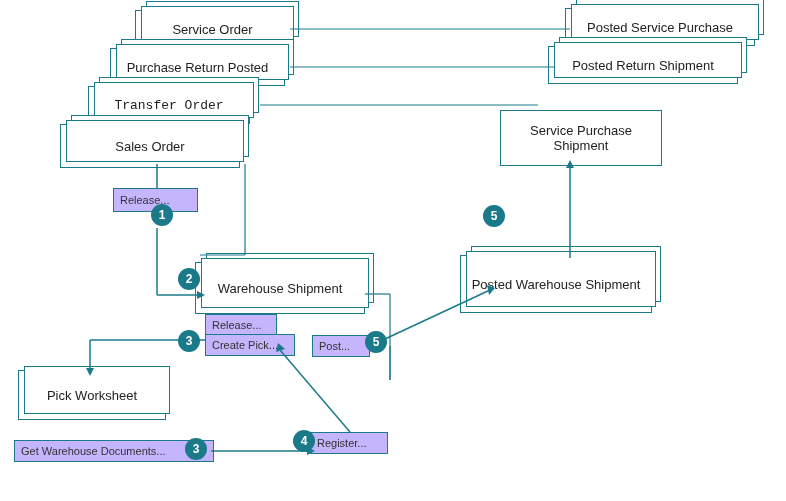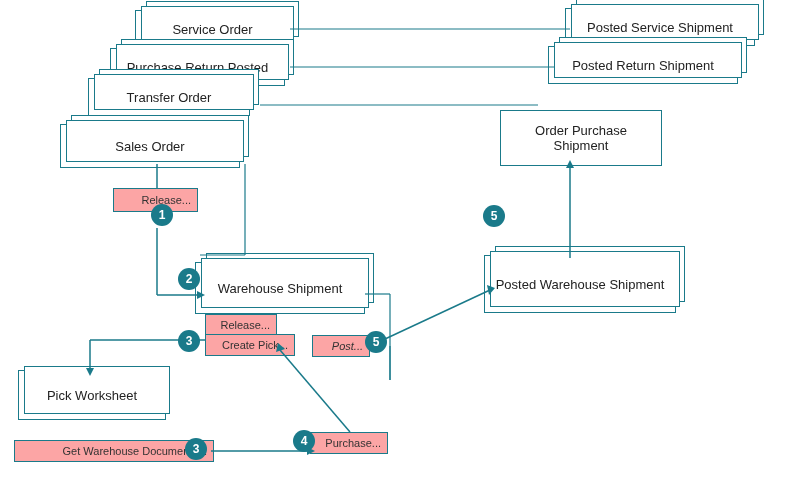--- a/index.html
+++ b/index.html
@@ -84,27 +84,27 @@
       position: absolute;
       top: 0; left: 0;
       width: 786px;
       height: 501px;
       pointer-events: none;
       z-index: 5;
     }
     .small-btn {
       position: absolute;
       border: 1.5px solid #1a7a8a;
-      background: #fca5a5;
+      background: #c4b5fd;
       font-size: 11px;
       color: #333;
       padding: 2px 6px;
       display: flex;
       align-items: center;
-      justify-content: flex-end;
+      justify-content: flex-start;
     }
   </style>
 </head>
 <body>
 
 <div class="diagram">
 
   <svg class="arrows">
 
     <line x1="157" y1="164" x2="157" y2="188" stroke="#1a7a8a" stroke-width="1.5"></line>
@@ -143,21 +143,21 @@
     <line x1="365" y1="294" x2="390" y2="294" stroke="#1a7a8a" stroke-width="1.2"></line>
     <line x1="390" y1="294" x2="390" y2="380" stroke="#1a7a8a" stroke-width="1.2"></line>
   </svg>
 
   <div class="box stacked3" style="left:135px; top:10px; width:155px; height:38px; z-index:3;">
     <span>Service Order</span>
   </div>
   <div class="box stacked3" style="left:110px; top:48px; width:175px; height:38px; z-index:3;">
     <span>Purchase Return Posted</span>
   </div>
-  <div class="box stacked3" style="left:88px; top:78px; width:162px; height:38px; z-index:3;">
+  <div class="box stacked3" style="left:88px; top:86px; width:162px; height:38px; z-index:3;font-family:Liberation Mono, monospace;">
     <span>Transfer Order</span>
   </div>
   <div class="box stacked3" style="left:60px; top:124px; width:180px; height:44px; z-index:3;">
     <span>Sales Order</span>
   </div>
 
   <div class="small-btn" style="left:113px; top:188px; width:85px; height:24px; z-index:4;">
     <span>Release...</span>
   </div>
 
@@ -177,21 +177,21 @@
     <span>Release...</span>
   </div>
   <div class="small-btn" style="left:205px; top:334px; width:90px; height:22px; z-index:4;">
     <span>Create Pick...</span>
   </div>
 
   <div class="badge" style="left:178px; top:330px;">
     <span>3</span>
   </div>
 
-  <div class="small-btn" style="left:312px; top:335px; width:58px; height:22px; z-index:4;font-style:italic;">
+  <div class="small-btn" style="left:312px; top:335px; width:58px; height:22px; z-index:4;">
     <span>Post...</span>
   </div>
 
   <div class="badge" style="left:365px; top:331px;">
     <span>5</span>
   </div>
 
   <div class="box stacked" style="left:18px; top:370px; width:148px; height:50px; z-index:3;">
     <span>Pick Worksheet</span>
   </div>
@@ -199,42 +199,42 @@
   <div class="small-btn" style="left:14px; top:440px; width:200px; height:22px; z-index:4;">
     <span>Get Warehouse Documents...</span>
   </div>
 
   <div class="badge" style="left:185px; top:438px;">
     <span>3</span>
   </div>
 
 
   <div class="small-btn" style="left:310px; top:432px; width:78px; height:22px; z-index:4;">
-    <span>Purchase...</span>
+    <span>Register...</span>
   </div>
 
   <div class="badge" style="left:293px; top:430px;">
     <span>4</span>
   </div>
 
   <div class="box stacked3" style="left:565px; top:8px; width:190px; height:38px; z-index:3;">
-    <span>Posted Service Shipment</span>
+    <span>Posted Service Purchase</span>
   </div>
 
   <div class="box stacked3" style="left:548px; top:46px; width:190px; height:38px; z-index:3;text-align:center;">
     <span>Posted Return Shipment</span>
   </div>
 
 
   <div class="box" style="left:500px; top:110px; width:162px; height:56px; z-index:3;">
-    <span style="white-space:pre-line;">Order Purchase
+    <span style="white-space:pre-line;">Service Purchase
 Shipment</span>
   </div>
 
   <div class="badge" style="left:483px; top:205px;">
     <span>5</span>
   </div>
 
-  <div class="box stacked2" style="left:484px; top:255px; width:192px; height:58px; z-index:3;justify-content:center;">
+  <div class="box stacked2" style="left:460px; top:255px; width:192px; height:58px; z-index:3;justify-content:center;">
     <span>Posted Warehouse Shipment</span>
   </div>
 
 </div>
 
 </body></html>

